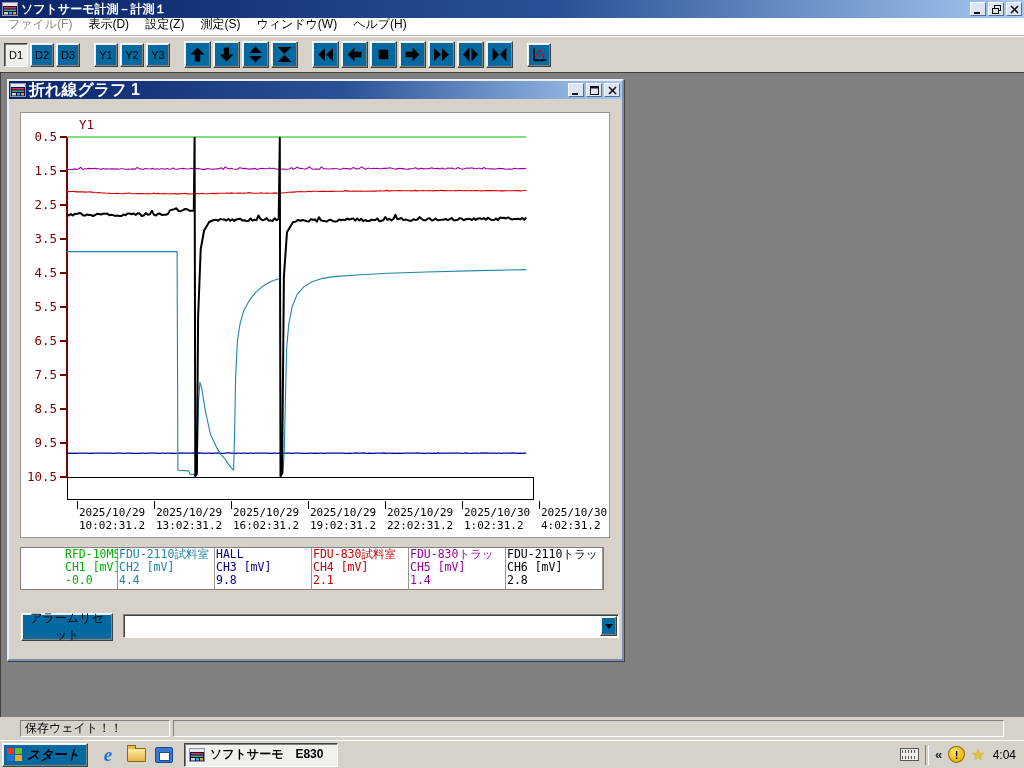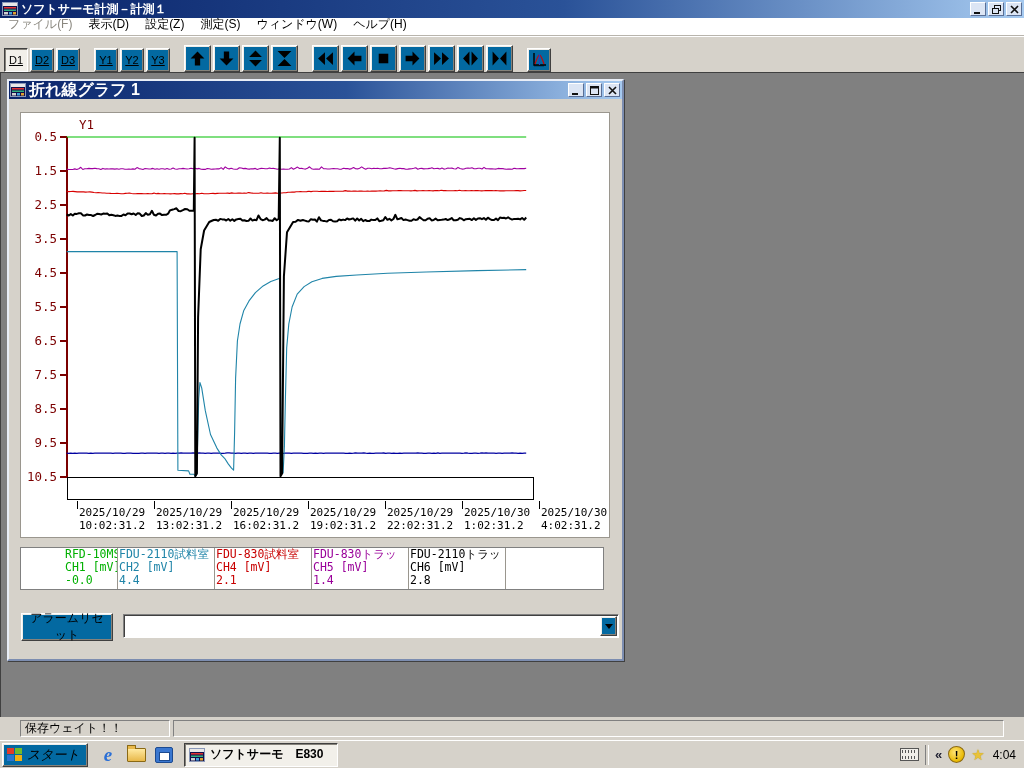--- a/index.html
+++ b/index.html
@@ -27,21 +27,21 @@
   .capbtn svg{display:block;margin:auto;}
 
   
   .menubar{position:absolute;left:0;top:18px;width:1024px;height:18px;background:#ffffff;
     display:flex;align-items:flex-end;border-bottom:1px solid #b8b4ac;box-sizing:border-box;}
   .menu-item{padding:2px 8px;color:#000;}
   .menu-item.disabled{color:#8a877f;text-shadow:1px 1px 0 #fff;}
 
   
   .toolbar{position:absolute;left:0;top:36px;width:1024px;height:36px;background:#d6d2ca;
-    display:flex;align-items:flex-end;border-top:1px solid #fff;box-sizing:border-box;text-decoration:underline;}
+    display:flex;align-items:center;border-top:1px solid #fff;box-sizing:border-box;}
   .tbtn{width:24px;height:24px;margin-right:2px;display:flex;align-items:center;justify-content:center;
     font-size:11px;color:#000;box-sizing:border-box;padding:0;font-family:"Liberation Sans",sans-serif;}
   .tbtn.big{width:27px;height:27px;}
   .tbtn svg{display:block;}
   .tb-gap{width:12px;flex:none;}
   .tb-gap-s{width:4px;flex:none;}
 
   
   .mdi{position:absolute;left:0;top:72px;width:1024px;height:645px;background:#808080;
     border-top:1px solid #404040;border-left:1px solid #404040;box-sizing:border-box;}
@@ -84,21 +84,21 @@
   .sb-panel{height:17px;border-top:1px solid #808080;border-left:1px solid #808080;
     border-right:1px solid #fff;border-bottom:1px solid #fff;display:flex;align-items:center;
     padding:0 4px;box-sizing:border-box;background:#d6d2ca;}
   .sb-1{width:150px;}
   .sb-2{flex:1;}
 
   
   .taskbar{position:absolute;left:0;top:740px;width:1024px;height:28px;background:#d6d2ca;
     border-top:1px solid #fff;display:flex;align-items:center;padding:0 2px;box-sizing:border-box;}
   .startbtn{height:24px;width:86px;display:flex;align-items:center;gap:4px;padding:0 4px;
-    font-weight:normal;font-size:13px;font-style:italic;}
+    font-weight:bold;font-size:13px;font-style:italic;}
   .winflag{width:16px;height:14px;display:grid;grid-template-columns:7px 7px;grid-template-rows:6px 6px;gap:1px;}
   .winflag i{display:block;}
   .ql{display:flex;align-items:center;gap:8px;margin-left:10px;}
   .qlicon{width:20px;height:20px;display:flex;align-items:center;justify-content:center;}
   .ie-e{color:#2a6fd6;font-family:"Liberation Serif",serif;font-weight:bold;font-style:italic;font-size:19px;line-height:18px;}
   .folder{width:17px;height:12px;background:linear-gradient(#ffe9a0,#e8b84a);border:1px solid #8a6914;
     border-radius:1px;position:relative;}
   .folder:before{content:"";position:absolute;left:-1px;top:-4px;width:7px;height:3px;
     background:#e8b84a;border:1px solid #8a6914;border-bottom:none;border-radius:1px 1px 0 0;}
   .odicon{width:16px;height:14px;background:#3a77d0;border:1px solid #1c4a90;border-radius:2px;position:relative;}
@@ -366,20 +366,25 @@
             <div class="cell" style="color: rgb(0, 176, 0); padding-left: 44px;">
               <div>RFD-10MS試料室</div>
               <div>CH1 [mV]</div>
               <div>-0.0</div>
             </div>
             <div class="cell" style="color: rgb(31, 132, 168);">
               <div>FDU-2110試料室</div>
               <div>CH2 [mV]</div>
               <div>4.4</div>
             </div>
+            <div class="cell" style="color: rgb(0, 0, 144);">
+              <div>HALL</div>
+              <div>CH3 [mV]</div>
+              <div>9.8</div>
+            </div>
             <div class="cell" style="color: rgb(200, 0, 0);">
               <div>FDU-830試料室</div>
               <div>CH4 [mV]</div>
               <div>2.1</div>
             </div>
             <div class="cell" style="color: rgb(153, 0, 153);">
               <div>FDU-830トラッ</div>
               <div>CH5 [mV]</div>
               <div>1.4</div>
             </div>

